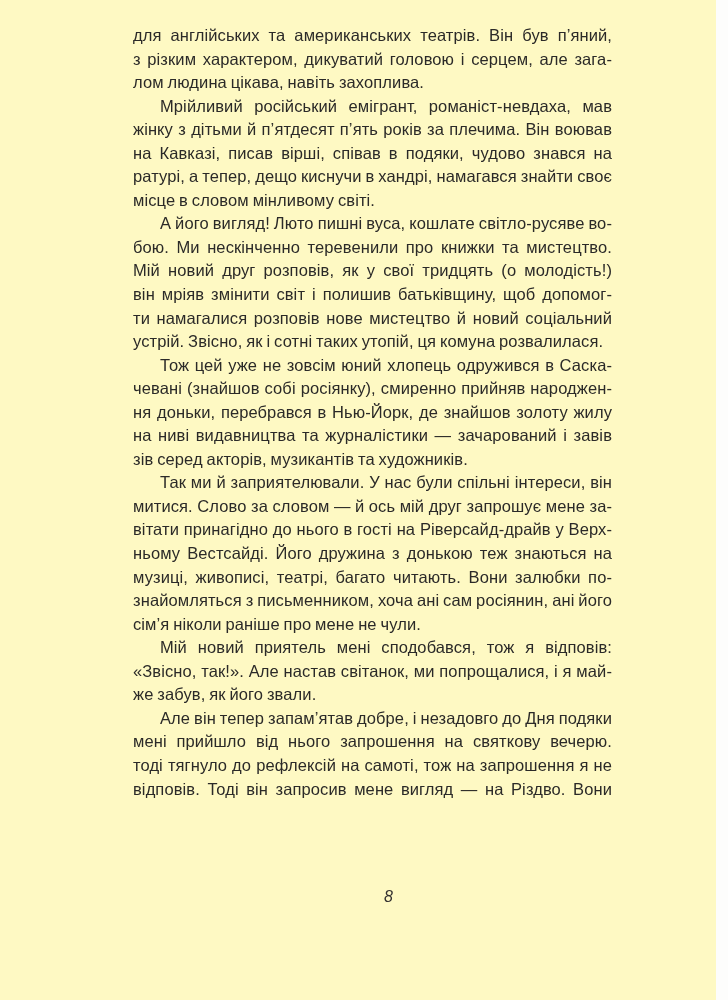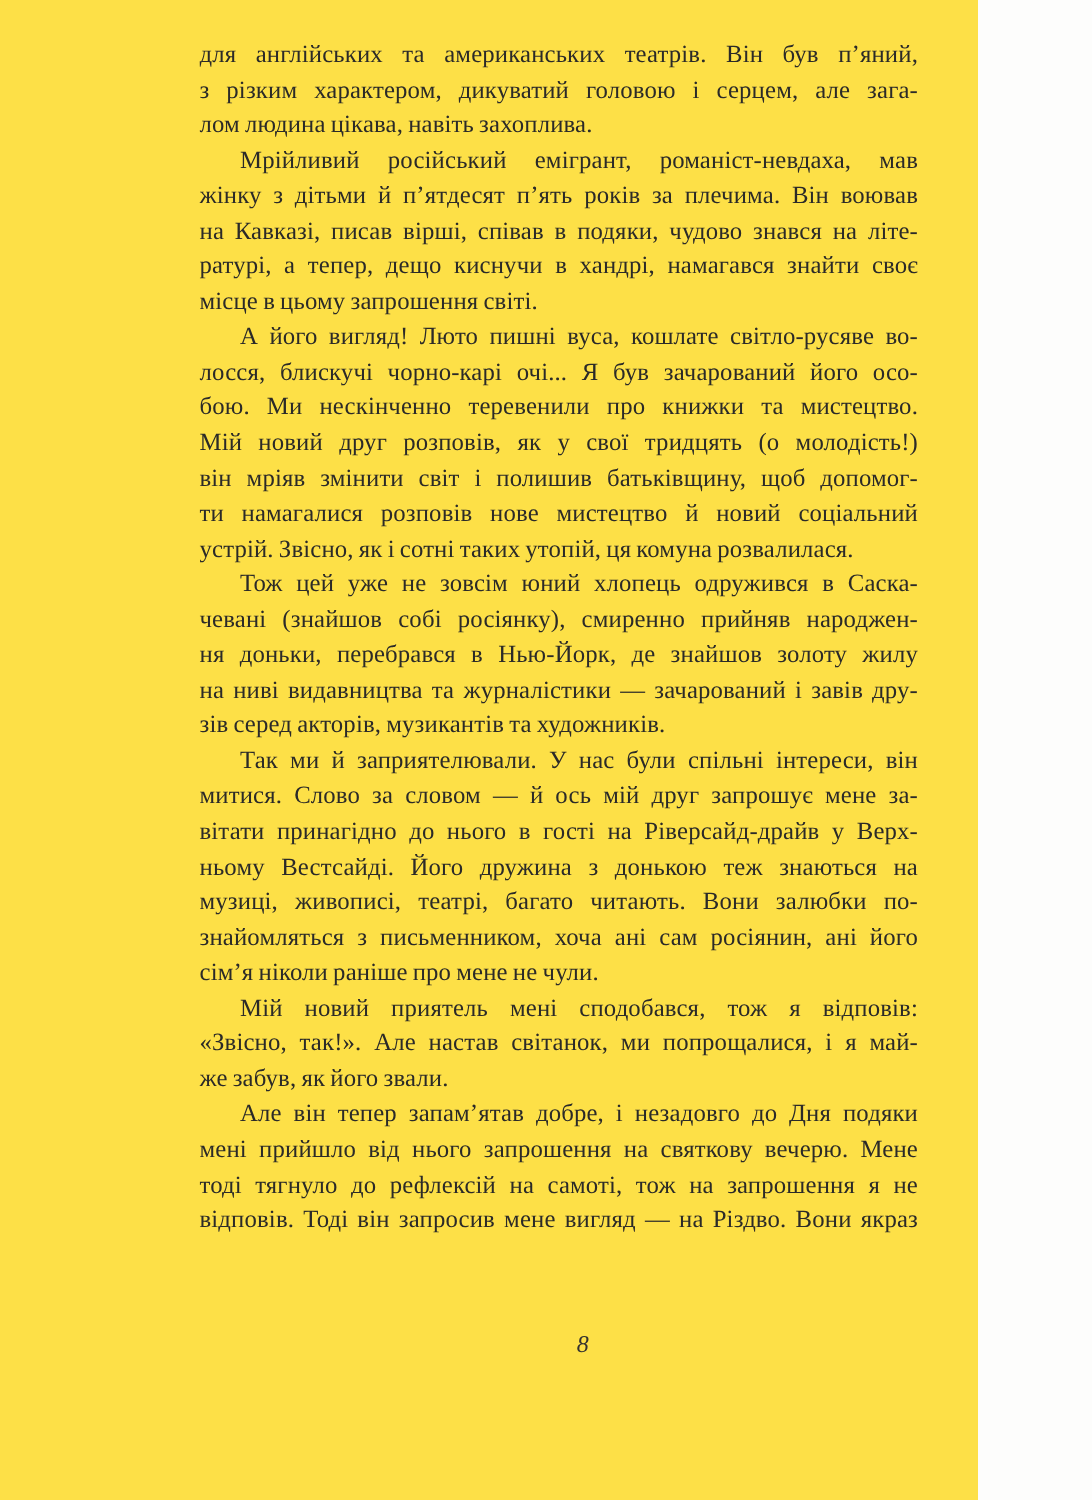--- a/index.html
+++ b/index.html
@@ -2,25 +2,25 @@
 <html lang="uk"><head>
 <meta charset="utf-8">
 <style>
   html, body {
     margin: 0;
     padding: 0;
     background: #fdfdfc;
   }
   .page {
     position: relative;
-    width: 652px;
+    width: 716px;
     height: 1000px;
-    background: #fde047;
+    background: #fef9c3;
     overflow: hidden;
-    font-family: Liberation Serif, serif;
+    font-family: Liberation Sans, sans-serif;
     color: #2b2a28;
   }
   .text-block {
     position: absolute;
     left: 133px;
     top: 24px;
     width: 479px;
   }
   .line {
     font-size: 16.5px;
@@ -56,23 +56,22 @@
 
 <div class="page">
   <div class="text-block" id="text-block">
       <div class="line">для англійських та американських театрів. Він був п’яний,</div>
       <div class="line">з різким характером, дикуватий головою і серцем, але зага-</div>
       <div class="line last">лом людина цікава, навіть захоплива.</div>
       <div class="line indent">Мрійливий російський емігрант, романіст-невдаха, мав</div>
       <div class="line">жінку з дітьми й п’ятдесят п’ять років за плечима. Він воював</div>
       <div class="line">на Кавказі, писав вірші, співав в подяки, чудово знався на літе-</div>
       <div class="line">ратурі, а тепер, дещо киснучи в хандрі, намагався знайти своє</div>
-      <div class="line last">місце в цьому запрошення світі.</div>
+      <div class="line last">місце в словом мінливому світі.</div>
       <div class="line indent">А його вигляд! Люто пишні вуса, кошлате світло-русяве во-</div>
-      <div class="line">лосся, блискучі чорно-карі очі... Я був зачарований його осо-</div>
       <div class="line">бою. Ми нескінченно теревенили про книжки та мистецтво.</div>
       <div class="line">Мій новий друг розповів, як у свої тридцять (о молодість!)</div>
       <div class="line">він мріяв змінити світ і полишив батьківщину, щоб допомог-</div>
       <div class="line">ти намагалися розповів нове мистецтво й новий соціальний</div>
       <div class="line last">устрій. Звісно, як і сотні таких утопій, ця комуна розвалилася.</div>
       <div class="line indent">Тож цей уже не зовсім юний хлопець одружився в Саска-</div>
       <div class="line">чевані (знайшов собі росіянку), смиренно прийняв народжен-</div>
       <div class="line">ня доньки, перебрався в Нью-Йорк, де знайшов золоту жилу</div>
       <div class="line">на ниві видавництва та журналістики — зачарований і завів дру-</div>
       <div class="line last">зів серед акторів, музикантів та художників.</div>

